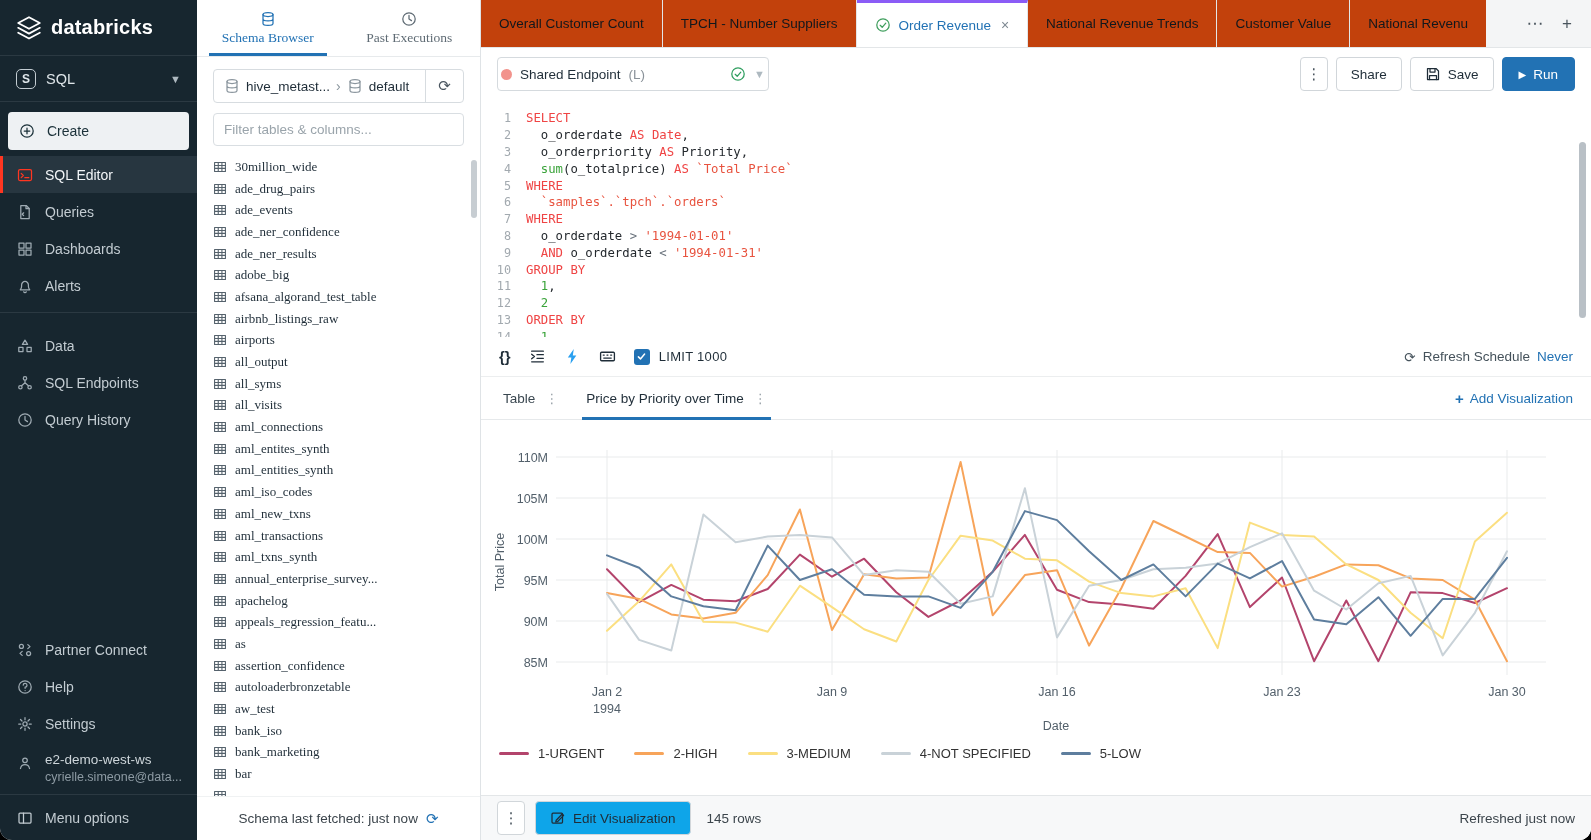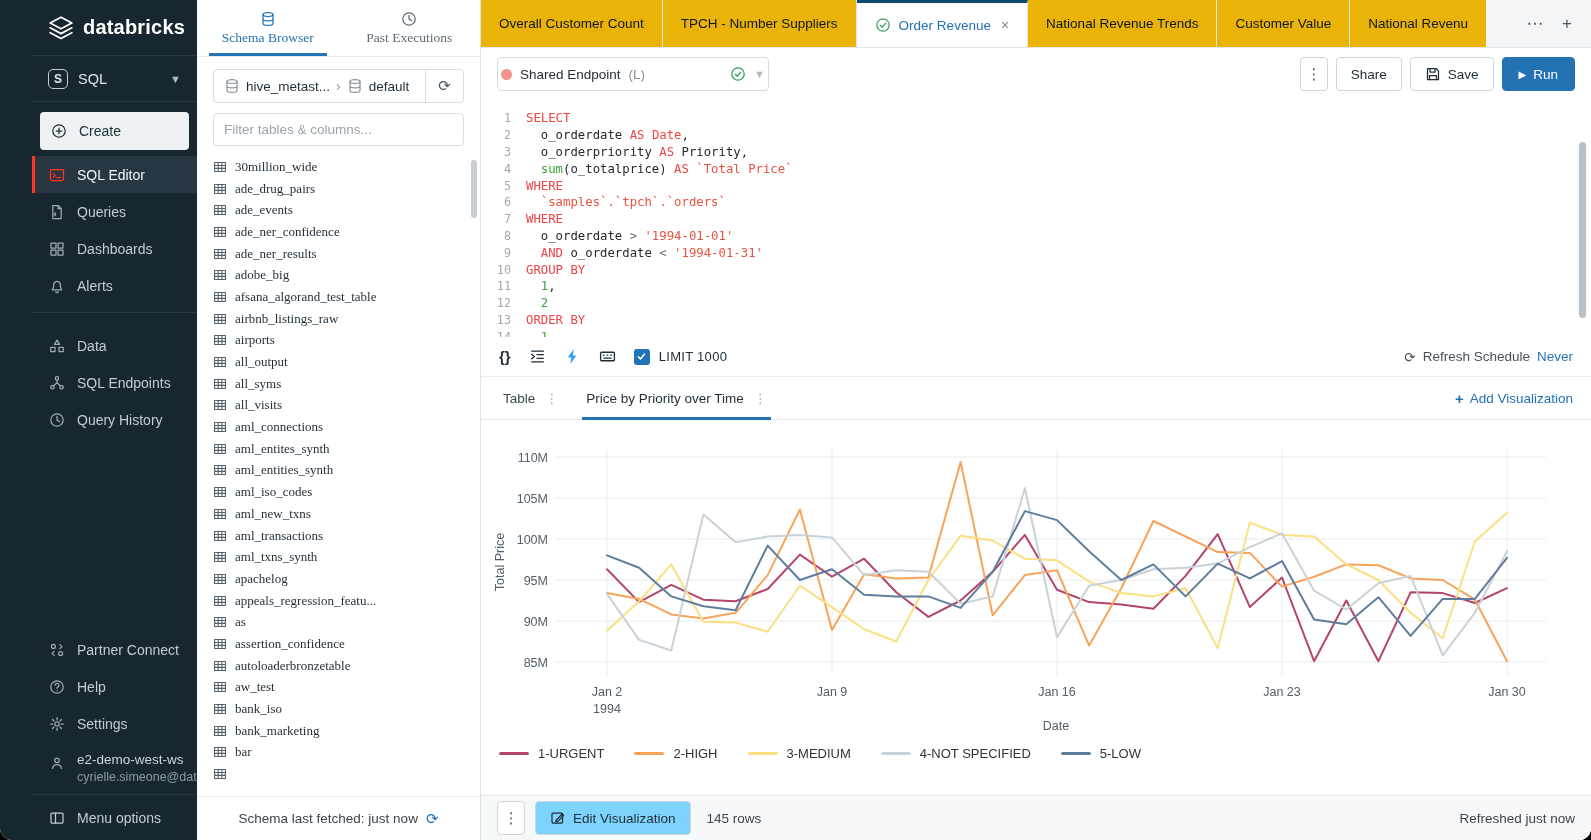--- a/index.html
+++ b/index.html
@@ -5,21 +5,21 @@
   * { margin:0; padding:0; box-sizing:border-box; }
   html,body { background:#000; font-family:"Liberation Sans", sans-serif; }
   .window { position:relative; width:1591px; height:840px; background:#fff; overflow:hidden;
             border-radius:0 0 12px 12px; display:flex; }
   .ic { display:inline-flex; align-items:center; justify-content:center; flex:none; }
   .ic svg { width:16px; height:16px; fill:none; stroke:currentColor; stroke-width:1.25;
             stroke-linecap:round; stroke-linejoin:round; }
   .ic svg.fill { fill:currentColor; stroke:none; }
 
   
-  .sidebar { width:197px; background:#17262f; color:#c3ccd2; display:flex; flex-direction:column; flex:none;padding-left:32px; }
+  .sidebar { width:197px; background:#17262f; color:#c3ccd2; display:flex; flex-direction:column; flex:none; }
   .brand { height:56px; display:flex; align-items:center; gap:9px; padding:0 16px;
            border-bottom:1px solid #2b3942; color:#fff; }
   .brand .logo svg { width:26px; height:24px; stroke:#fff; stroke-width:1.6; }
   .brand-name { font-size:20px; font-weight:bold; letter-spacing:.2px; }
   .ws-select { height:46px; display:flex; align-items:center; gap:10px; padding:0 16px;
                border-bottom:1px solid #2b3942; color:#dfe6ea; cursor:pointer; }
   .s-badge { width:20px; height:20px; border:1.6px solid #c3ccd2; border-radius:5px; font-size:12px;
              font-weight:bold; display:flex; align-items:center; justify-content:center; }
   .ws-label { font-size:14.5px; flex:1; }
   .caret { font-size:11px; color:#aeb9c0; }
@@ -68,22 +68,22 @@
   .tbl-row .ic svg { width:14px; height:14px; }
   .schema-scroll { position:absolute; right:3px; top:6px; width:6px; height:58px; border-radius:3px; background:#c7cdd2; }
   .schema-footer { flex:none; height:44px; display:flex; align-items:center; justify-content:center; gap:8px;
                    font-size:13.5px; color:#3c454c; border-top:1px solid #f0f2f3; }
   .blue-refresh { color:#2272b4; font-size:15px; cursor:pointer; }
 
   
   .main { flex:1; display:flex; flex-direction:column; min-width:0; background:#fff; }
   .qtabs { height:48px; background:#f4f5f6; display:flex; align-items:stretch; border-bottom:1px solid #e3e6e8; flex:none; }
   .qtab { display:flex; align-items:center; gap:8px; padding:0 18px; font-size:13.5px; color:#11171c;
-          background:#eab308; border-right:1px solid #e3e6e8; cursor:pointer; white-space:nowrap; position:relative; }
-  .qtab.active { background:#fff; color:#2272b4; border-top:3px solid #0c4a6e; }
+          background:#c2410c; border-right:1px solid #e3e6e8; cursor:pointer; white-space:nowrap; position:relative; }
+  .qtab.active { background:#fff; color:#2272b4; border-top:3px solid #8b5cf6; }
   .qtab.active .ic { color:#3f9e5d; }
   .qtab .close { color:#7d8891; font-size:14px; margin-left:2px; }
   .qtab.cut { max-width:153px; overflow:hidden; border-right:none; }
   .qtab-tools { display:flex; align-items:center; gap:4px; padding:0 10px 0 6px; color:#4a555e; margin-left:auto; }
   .qtab-tools .tbtn { width:28px; height:30px; display:flex; align-items:center; justify-content:center;
                       font-size:17px; cursor:pointer; border-radius:4px; }
 
   .toolbar { height:52px; display:flex; align-items:center; padding:0 16px; gap:8px; flex:none; }
   .endpoint { height:34px; border:1px solid #d5dade; border-radius:4px; display:flex; align-items:center;
               gap:8px; padding:0 3px; width:272px; cursor:pointer; }
@@ -508,20 +508,29 @@
           <span>aml_transactions</span>
         </div>
         <div class="tbl-row">
           <span class="ic">
             <svg viewBox="0 0 16 16">
               <rect x="1.8" y="2.8" width="12.4" height="10.4"></rect>
               <path d="M1.8 6.2h12.4M1.8 9.6h12.4M6 2.8v10.4M10.2 2.8v10.4"></path>
             </svg>
           </span>
           <span>aml_txns_synth</span>
+        </div>
+        <div class="tbl-row">
+          <span class="ic">
+            <svg viewBox="0 0 16 16">
+              <rect x="1.8" y="2.8" width="12.4" height="10.4"></rect>
+              <path d="M1.8 6.2h12.4M1.8 9.6h12.4M6 2.8v10.4M10.2 2.8v10.4"></path>
+            </svg>
+          </span>
+          <span>annual_enterprise_survey...</span>
         </div>
         <div class="tbl-row">
           <span class="ic">
             <svg viewBox="0 0 16 16">
               <rect x="1.8" y="2.8" width="12.4" height="10.4"></rect>
               <path d="M1.8 6.2h12.4M1.8 9.6h12.4M6 2.8v10.4M10.2 2.8v10.4"></path>
             </svg>
           </span>
           <span>apachelog</span>
         </div>
@@ -840,21 +849,21 @@
           </span>
           <span class="legend-item">
             <span class="legend-swatch" style="border-top-color: rgb(94, 126, 158);"></span>
             <span>5-LOW</span>
           </span>
         </div>
     </div>
 
     <div class="status-bar">
       <button class="btn icon-only" style="background:#fff">⋮</button>
-      <button class="btn" style="background:#7dd3fc">
+      <button class="btn" style="background:#0ea5e9">
         <span class="ic">
           <svg viewBox="0 0 16 16">
               <rect x="2" y="3.2" width="10.5" height="9.8" rx="1"></rect>
               <path d="M6.2 10.2l6-6.2 1.4 1.4-6 6.2-1.8.4z"></path>
             </svg>
         </span>
         <span>Edit Visualization</span>
       </button>
       <span class="rows">145 rows</span>
       <span class="right">Refreshed just now</span>

